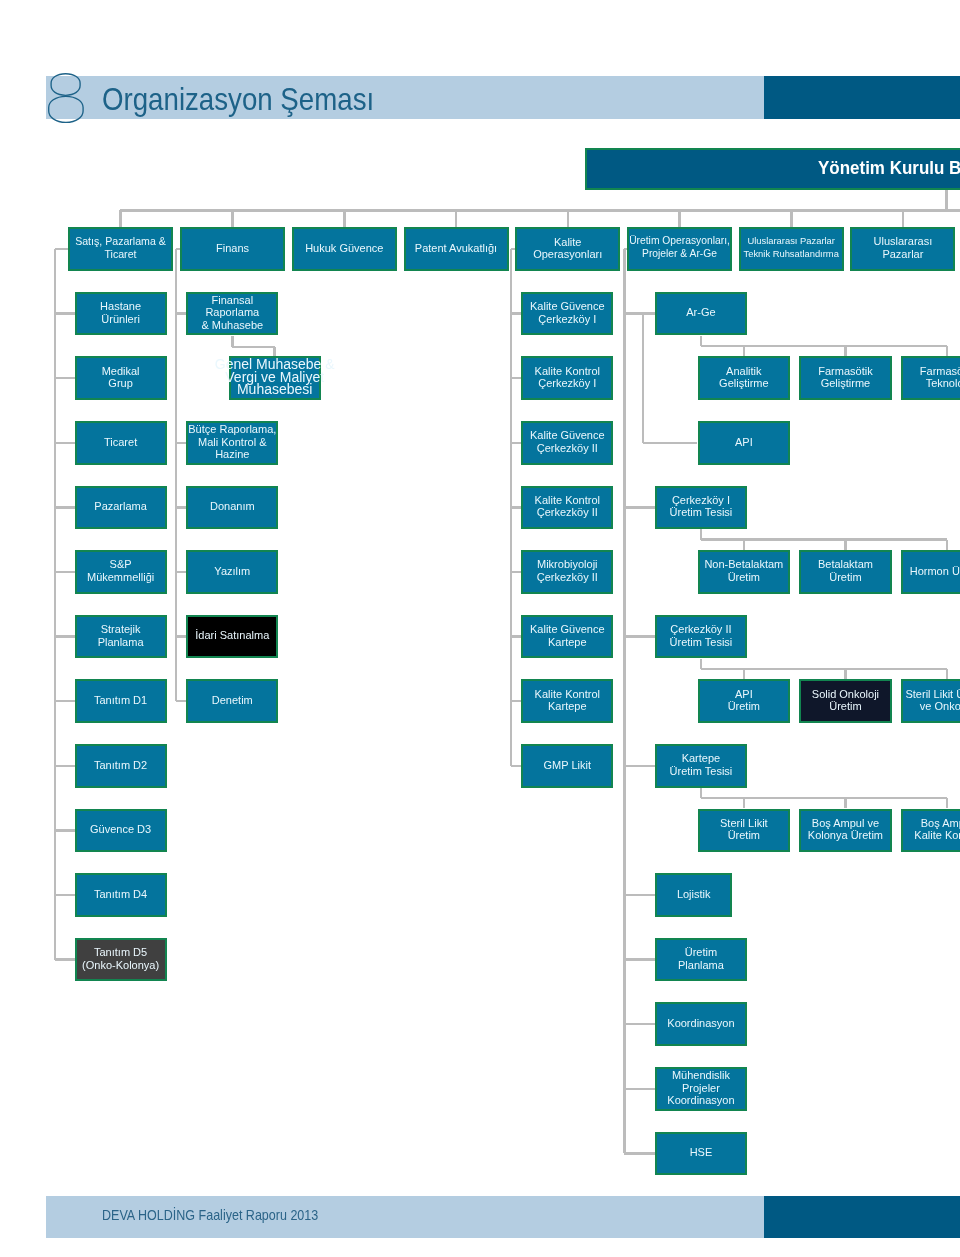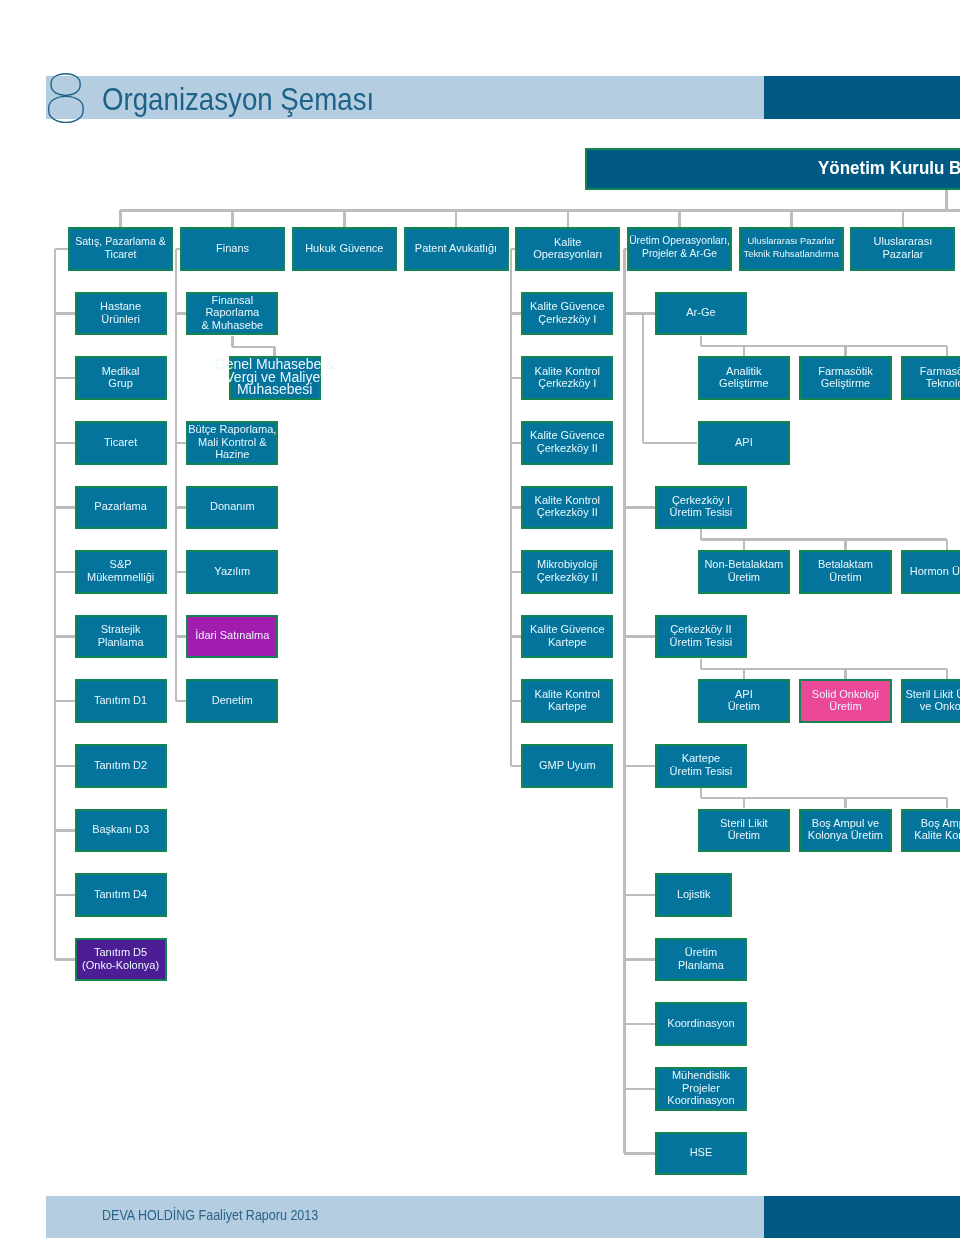--- a/index.html
+++ b/index.html
@@ -145,26 +145,26 @@
         <span>Stratejik
 Planlama</span>
       </div>
       <div class="node" style="background: rgb(4, 116, 157); border-color: rgb(18, 133, 80); color: rgb(234, 247, 253); left: 74.6px; top: 679.3px; width: 92px; height: 43.8px;">
         <span>Tanıtım D1</span>
       </div>
       <div class="node" style="background: rgb(4, 116, 157); border-color: rgb(18, 133, 80); color: rgb(234, 247, 253); left: 74.6px; top: 743.9px; width: 92px; height: 43.8px;">
         <span>Tanıtım D2</span>
       </div>
       <div class="node" style="background: rgb(4, 116, 157); border-color: rgb(18, 133, 80); color: rgb(234, 247, 253); left: 74.6px; top: 808.5px; width: 92px; height: 43.8px;">
-        <span>Başkanı D3</span>
+        <span>Güvence D3</span>
       </div>
       <div class="node" style="background: rgb(4, 116, 157); border-color: rgb(18, 133, 80); color: rgb(234, 247, 253); left: 74.6px; top: 873.1px; width: 92px; height: 43.8px;">
         <span>Tanıtım D4</span>
       </div>
-      <div class="node" style="background: #4c1d95; border-color: rgb(18, 133, 80); color: rgb(234, 247, 253); left: 74.6px; top: 937.7px; width: 92px; height: 43.8px;">
+      <div class="node" style="background: #404040; border-color: rgb(18, 133, 80); color: rgb(234, 247, 253); left: 74.6px; top: 937.7px; width: 92px; height: 43.8px;">
         <span>Tanıtım D5
 (Onko-Kolonya)</span>
       </div>
       <div class="node" style="background: rgb(4, 116, 157); border-color: rgb(18, 133, 80); color: rgb(234, 247, 253); left: 180px; top: 227.1px; width: 105px; height: 43.8px;">
         <span>Finans</span>
       </div>
       <div class="node" style="background: rgb(4, 116, 157); border-color: rgb(18, 133, 80); color: rgb(234, 247, 253); left: 186.3px; top: 291.7px; width: 92px; height: 43.8px;">
         <span>Finansal
 Raporlama
 &amp; Muhasebe</span>
@@ -178,21 +178,21 @@
         <span>Bütçe Raporlama,
 Mali Kontrol &amp;
 Hazine</span>
       </div>
       <div class="node" style="background: rgb(4, 116, 157); border-color: rgb(18, 133, 80); color: rgb(234, 247, 253); left: 186.3px; top: 485.5px; width: 92px; height: 43.8px;">
         <span>Donanım</span>
       </div>
       <div class="node" style="background: rgb(4, 116, 157); border-color: rgb(18, 133, 80); color: rgb(234, 247, 253); left: 186.3px; top: 550.1px; width: 92px; height: 43.8px;">
         <span>Yazılım</span>
       </div>
-      <div class="node" style="background: #a21caf; border-color: rgb(18, 133, 80); color: rgb(234, 247, 253); left: 186.3px; top: 614.7px; width: 92px; height: 43.8px;">
+      <div class="node" style="background: #000000; border-color: rgb(18, 133, 80); color: rgb(234, 247, 253); left: 186.3px; top: 614.7px; width: 92px; height: 43.8px;">
         <span>İdari Satınalma</span>
       </div>
       <div class="node" style="background: rgb(4, 116, 157); border-color: rgb(18, 133, 80); color: rgb(234, 247, 253); left: 186.3px; top: 679.3px; width: 92px; height: 43.8px;">
         <span>Denetim</span>
       </div>
       <div class="node" style="background: rgb(4, 116, 157); border-color: rgb(18, 133, 80); color: rgb(234, 247, 253); left: 291.8px; top: 227.1px; width: 105px; height: 43.8px;">
         <span>Hukuk Güvence</span>
       </div>
       <div class="node" style="background: rgb(4, 116, 157); border-color: rgb(18, 133, 80); color: rgb(234, 247, 253); left: 403.5px; top: 227.1px; width: 105px; height: 43.8px;">
         <span>Patent Avukatlığı</span>
@@ -223,21 +223,21 @@
       </div>
       <div class="node" style="background: rgb(4, 116, 157); border-color: rgb(18, 133, 80); color: rgb(234, 247, 253); left: 521.3px; top: 614.7px; width: 92px; height: 43.8px;">
         <span>Kalite Güvence
 Kartepe</span>
       </div>
       <div class="node" style="background: rgb(4, 116, 157); border-color: rgb(18, 133, 80); color: rgb(234, 247, 253); left: 521.3px; top: 679.3px; width: 92px; height: 43.8px;">
         <span>Kalite Kontrol
 Kartepe</span>
       </div>
       <div class="node" style="background: rgb(4, 116, 157); border-color: rgb(18, 133, 80); color: rgb(234, 247, 253); left: 521.3px; top: 743.9px; width: 92px; height: 43.8px;">
-        <span>GMP Uyum</span>
+        <span>GMP Likit</span>
       </div>
       <div class="node" style="background: rgb(4, 116, 157); border-color: rgb(18, 133, 80); color: rgb(234, 247, 253); left: 627px; top: 227.1px; width: 105px; height: 43.8px; font-size: 10.3px;">
         <span>Üretim Operasyonları,
 Projeler &amp; Ar-Ge</span>
       </div>
       <div class="node" style="background: rgb(4, 116, 157); border-color: rgb(18, 133, 80); color: rgb(234, 247, 253); left: 655.2px; top: 291.7px; width: 91.5px; height: 43.8px;">
         <span>Ar-Ge</span>
       </div>
       <div class="node" style="background: rgb(4, 116, 157); border-color: rgb(18, 133, 80); color: rgb(234, 247, 253); left: 697.5px; top: 356.3px; width: 92.7px; height: 43.8px;">
         <span>Analitik
@@ -270,21 +270,21 @@
         <span>Hormon Üretim</span>
       </div>
       <div class="node" style="background: rgb(4, 116, 157); border-color: rgb(18, 133, 80); color: rgb(234, 247, 253); left: 655.2px; top: 614.7px; width: 91.5px; height: 43.8px;">
         <span>Çerkezköy II
 Üretim Tesisi</span>
       </div>
       <div class="node" style="background: rgb(4, 116, 157); border-color: rgb(18, 133, 80); color: rgb(234, 247, 253); left: 697.5px; top: 679.3px; width: 92.7px; height: 43.8px;">
         <span>API
 Üretim</span>
       </div>
-      <div class="node" style="background: #ec4899; border-color: rgb(18, 133, 80); color: rgb(234, 247, 253); left: 799.1px; top: 679.3px; width: 92.7px; height: 43.8px;">
+      <div class="node" style="background: #0f172a; border-color: rgb(18, 133, 80); color: rgb(234, 247, 253); left: 799.1px; top: 679.3px; width: 92.7px; height: 43.8px;">
         <span>Solid Onkoloji
 Üretim</span>
       </div>
       <div class="node" style="background: rgb(4, 116, 157); border-color: rgb(18, 133, 80); color: rgb(234, 247, 253); left: 900.7px; top: 679.3px; width: 92.7px; height: 43.8px;">
         <span>Steril Likit Üretim
 ve Onkoloji</span>
       </div>
       <div class="node" style="background: rgb(4, 116, 157); border-color: rgb(18, 133, 80); color: rgb(234, 247, 253); left: 655.2px; top: 743.9px; width: 91.5px; height: 43.8px;">
         <span>Kartepe
 Üretim Tesisi</span>

